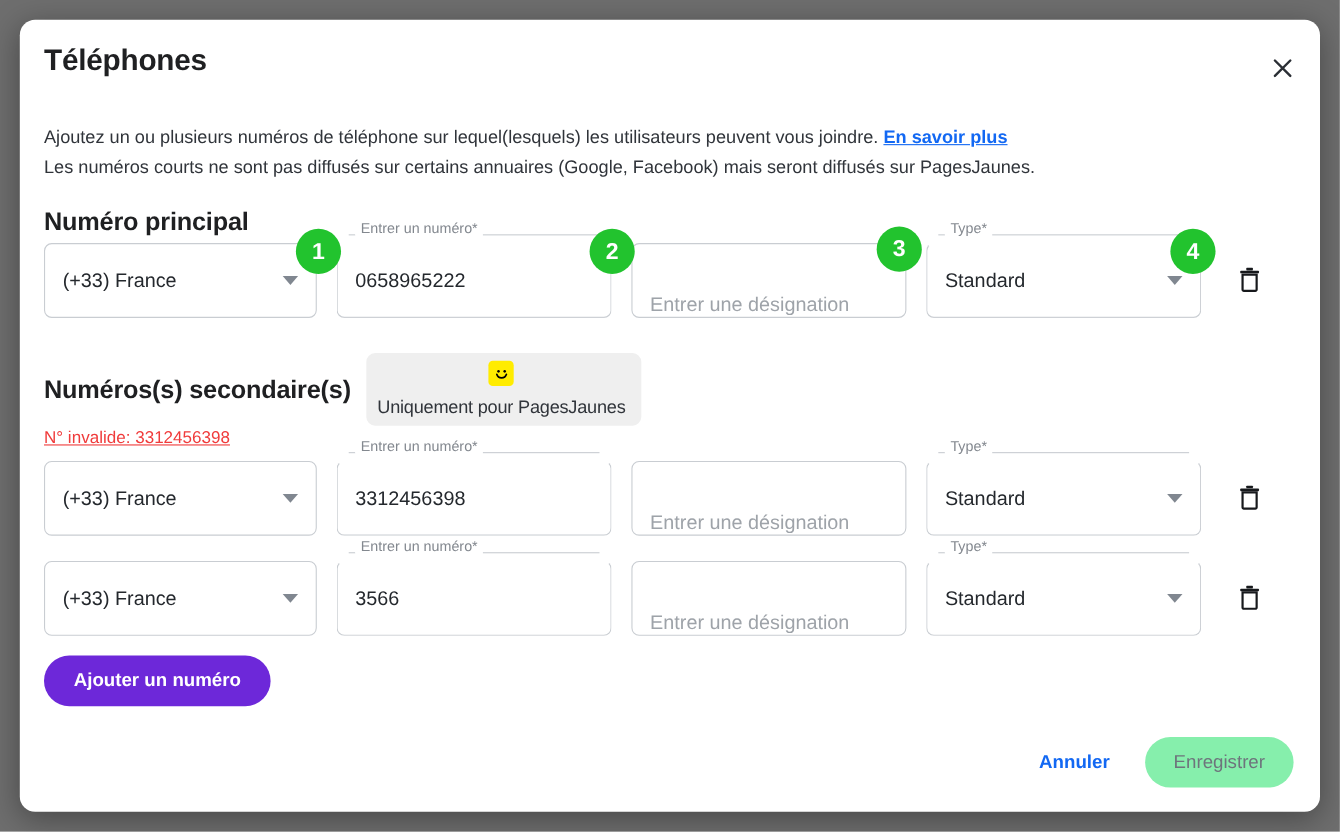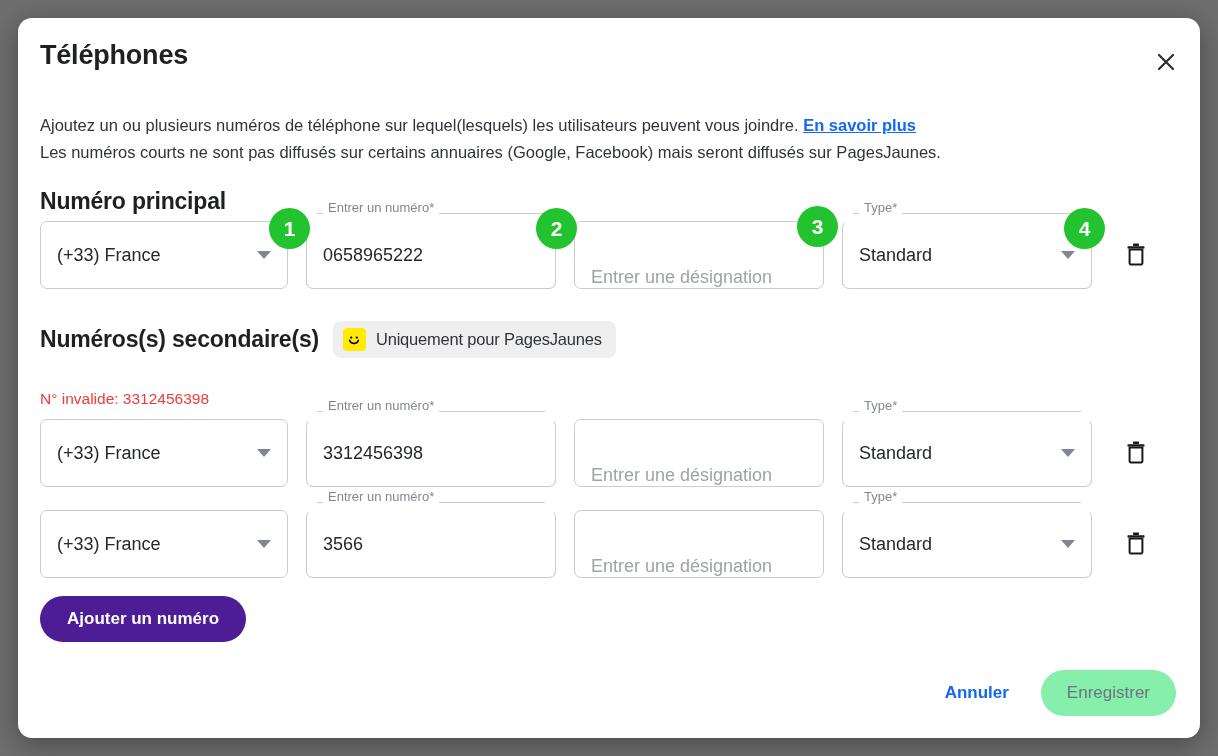--- a/index.html
+++ b/index.html
@@ -71,36 +71,38 @@
   .pj-badge {
     display: inline-flex;
     align-items: center;
     gap: 10px;
     background: #efefef;
     border-radius: 8px;
     padding: 7px 14px 7px 10px;
     font-size: 16.5px;
     font-weight: normal;
     color: #30343a;
+    flex-direction: column;
   }
   .pj-logo {
     width: 23px; height: 23px;
     background: #ffec00;
     border-radius: 4px;
     display: inline-flex;
     align-items: center;
     justify-content: center;
     flex: none;
   }
 
   .error-msg {
     position: absolute;
     left: 22px; top: 372px;
     font-size: 15.5px;
     color: #f03b3b;
+    text-decoration: underline;
   }
 
   .row {
     position: absolute;
     left: 22px;
     width: 1140px;
     height: 78px;
     display: flex;
     align-items: center;
   }
@@ -195,21 +197,21 @@
   }
   .m1 { left: 251px; top: 190px; }
   .m2 { left: 518px; top: 190px; }
   .m3 { left: 779px; top: 188px; }
   .m4 { left: 1046px; top: 190px; }
 
   
   .btn-add {
     position: absolute;
     left: 22px; top: 578px;
-    background: #4c1d95;
+    background: #6d28d9;
     color: #fff;
     border: none;
     border-radius: 24px;
     height: 46px;
     padding: 0 27px;
     font-size: 17px;
     font-weight: bold;
     cursor: pointer;
     font-family: "Liberation Sans", sans-serif;
   }

